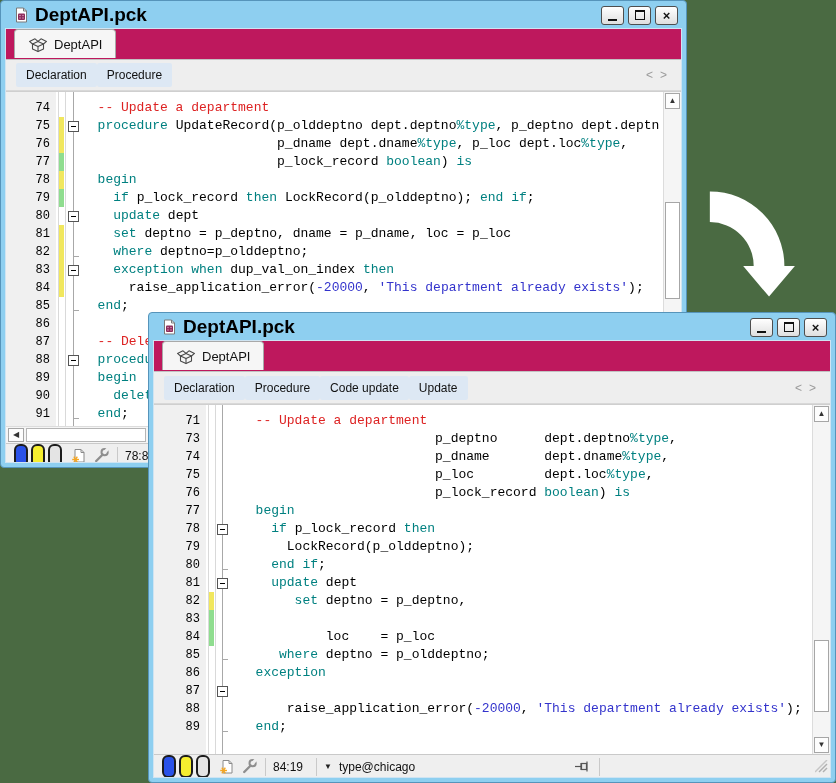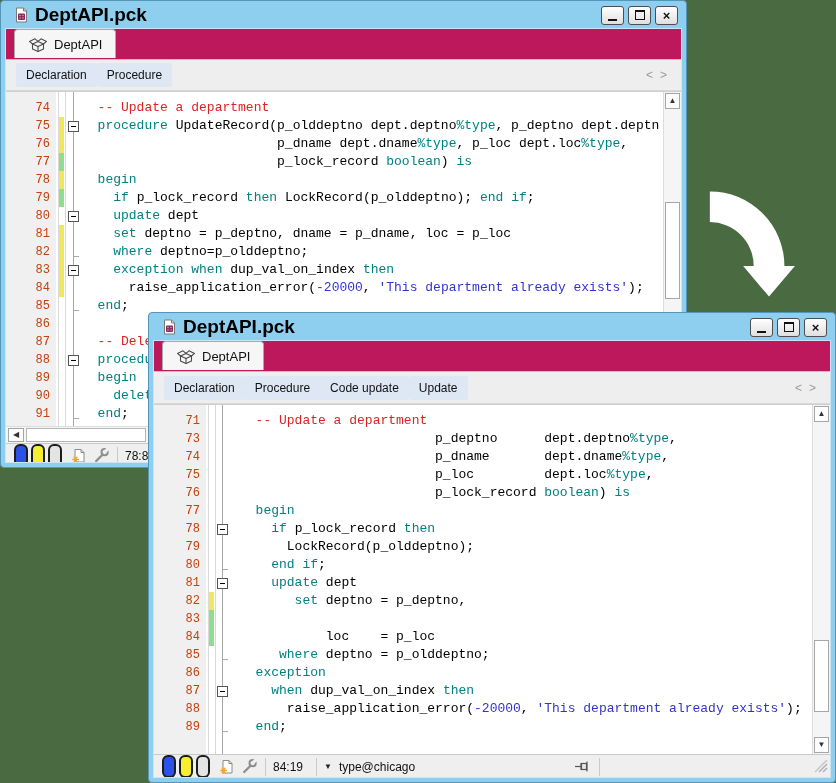--- a/index.html
+++ b/index.html
@@ -36,21 +36,21 @@
   .editor{position:relative;background:#fff;border-top:1px solid #cfcfcf;flex:none;overflow:hidden;}
   .win-back .editor{height:334px;}
   .win-front .editor{height:349px;padding-left:28px;}
   .gutter-bg{position:absolute;left:0;top:0;bottom:0;width:var(--gut);background:#f0f0f0;}
   .mark-col{position:absolute;left:var(--markx);top:0;bottom:0;width:6px;
             border-left:1px solid #d9d9d9;border-right:1px solid #d9d9d9;}
   .fold-line{position:absolute;left:var(--foldx);top:0;bottom:0;width:1px;background:#a8a8a8;}
   .code-rows{position:absolute;left:0;right:17px;top:7px;bottom:0;}
   .code-row{position:relative;height:18px;line-height:18px;
             font-family:"Liberation Mono","DejaVu Sans Mono",monospace;font-size:13px;}
-  .ln{position:absolute;left:0;width:calc(var(--gut) - 6px);text-align:right;color:#c2410c;font-size:12px;}
+  .ln{position:absolute;left:0;width:calc(var(--gut) - 6px);text-align:right;color:#000000;font-size:12px;}
   .mk{position:absolute;left:calc(var(--markx) + 1px);width:5px;top:0;bottom:0;}
   .mk.y{background:var(--mark-y,#f1e75e);}
   .mk.g{background:var(--mark-g,#8fdd8f);}
   .foldbox{position:absolute;left:calc(var(--foldx) - 5px);top:4px;width:9px;height:9px;
            background:#fff;border:1px solid #555;box-sizing:content-box;}
   .foldbox::after{content:"";position:absolute;left:2px;right:2px;top:4px;height:1px;background:#000;}
   .foldtick{position:absolute;left:var(--foldx);width:6px;top:13px;height:1px;background:#a8a8a8;}
   .ct{position:absolute;left:var(--textx);right:4px;white-space:pre;overflow:hidden;color:var(--tok-d,#000);}
   .tok-k{color:var(--tok-k,#008080);}
   .tok-c{color:var(--tok-c,#dd2222);}
@@ -388,21 +388,20 @@
               <span class="foldtick"></span>
               <span class="ct"><span class="tok-d">     </span><span class="tok-k">where</span><span class="tok-d"> deptno = p_olddeptno;</span></span>
             </div>
             <div class="code-row">
               <span class="ln">86</span>
               <span class="ct"><span class="tok-d">  </span><span class="tok-k">exception</span></span>
             </div>
             <div class="code-row">
               <span class="ln">87</span>
               <span class="foldbox"></span>
-              <span class="ct"><span class="tok-d">    </span><span class="tok-k">when</span><span class="tok-d"> dup_val_on_index </span><span class="tok-k">then</span></span>
             </div>
             <div class="code-row">
               <span class="ln">88</span>
               <span class="ct"><span class="tok-d">      raise_application_error(</span><span class="tok-s">-20000</span><span class="tok-d">, </span><span class="tok-s">'This department already exists'</span><span class="tok-d">);</span></span>
             </div>
             <div class="code-row">
               <span class="ln">89</span>
               <span class="foldtick"></span>
               <span class="ct"><span class="tok-d">  </span><span class="tok-k">end</span><span class="tok-d">;</span></span>
             </div>

